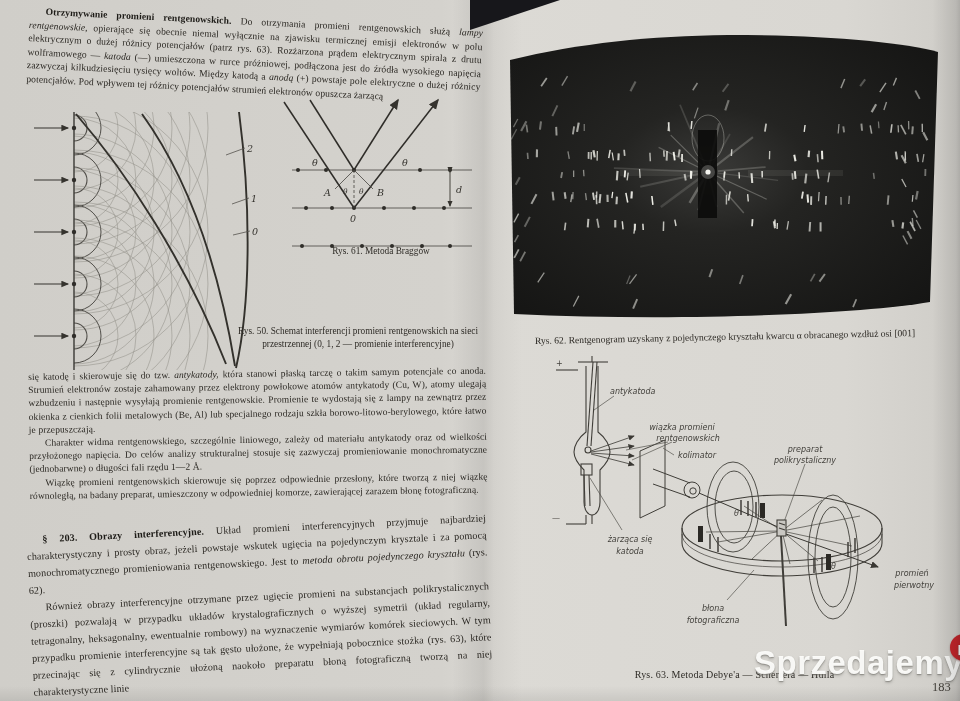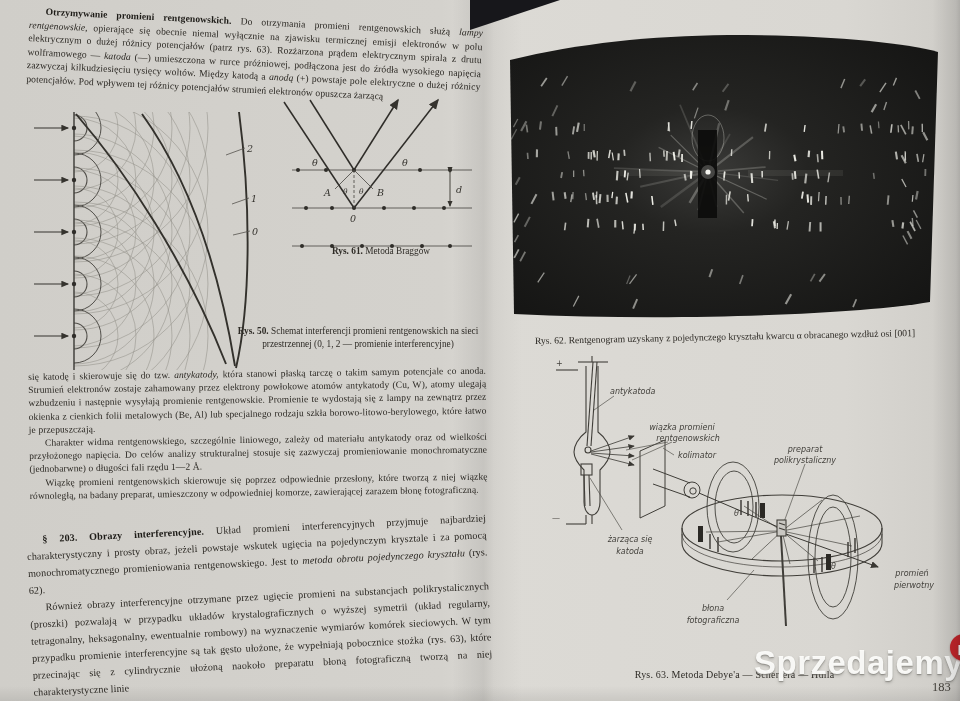--- a/index.html
+++ b/index.html
@@ -10,21 +10,21 @@
   
   .bodytxt{font-size:9.5px;line-height:13.2px;text-align:justify;letter-spacing:.1px;}
   .bodytxt p{margin:0;}
   .indent{text-indent:16px;}
   .lead{font-weight:bold;color:#1e1c18;}
   .i{font-style:italic;}
   .intro{transform:rotate(2.8deg);transform-origin:0 0;font-size:9.6px;line-height:13.6px;}
   .midblock{transform:rotate(-0.8deg);transform-origin:0 0;}
   .secblock{transform:rotate(-2.7deg);transform-origin:0 0;font-size:10.1px;line-height:17px;}
   .figcap{font-size:9.3px;line-height:12.5px;text-align:center;color:#2e2b26;}
-  .figcap b{font-weight:bold;}
+  .figcap b{font-weight:normal;}
   
   .fig-label{font-family:"DejaVu Serif", serif;font-style:italic;font-size:9.5px;fill:#35332e;}
   .d63{font-family:"DejaVu Sans", sans-serif;font-style:italic;font-size:8px;fill:#413f3a;}
   .stroke{stroke:#403e39;fill:none;}
   
   .cap62{font-size:9.6px;text-align:center;transform:rotate(-1.2deg);color:#2e2b26;}
   .cap63{font-size:10px;text-align:center;color:#2e2b26;letter-spacing:.2px;}
   .pagenum{font-size:12.5px;color:#45423c;}
   
   .wm{font-family:"Liberation Sans", sans-serif;font-weight:bold;font-size:33px;

